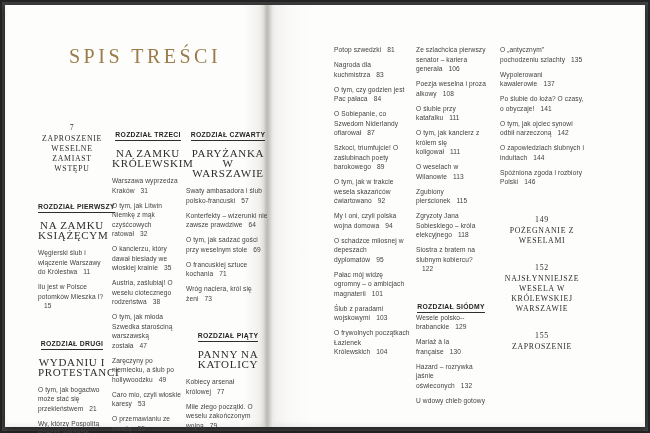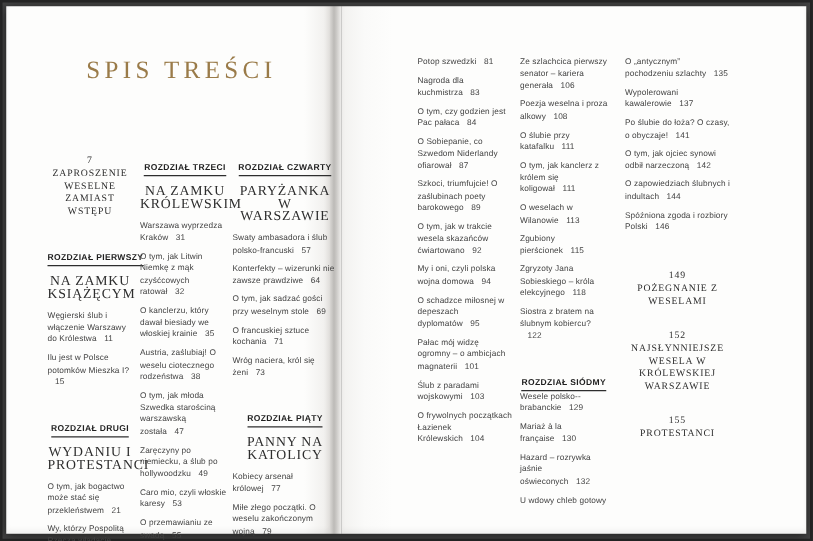--- a/index.html
+++ b/index.html
@@ -166,18 +166,18 @@
           <div class="heading">
             <div class="h-num">149</div>
             <div class="h-title">POŻEGNANIE Z WESELAMI</div>
           </div>
           <div class="heading">
             <div class="h-num">152</div>
             <div class="h-title">NAJSŁYNNIEJSZE WESELA W KRÓLEWSKIEJ WARSZAWIE</div>
           </div>
           <div class="heading">
             <div class="h-num">155</div>
-            <div class="h-title">PROTESTANCI</div>
+            <div class="h-title">ZAPROSZENIE</div>
           </div>
         </div>
     </div>
   </div>
 </div>
 
 </body></html>

